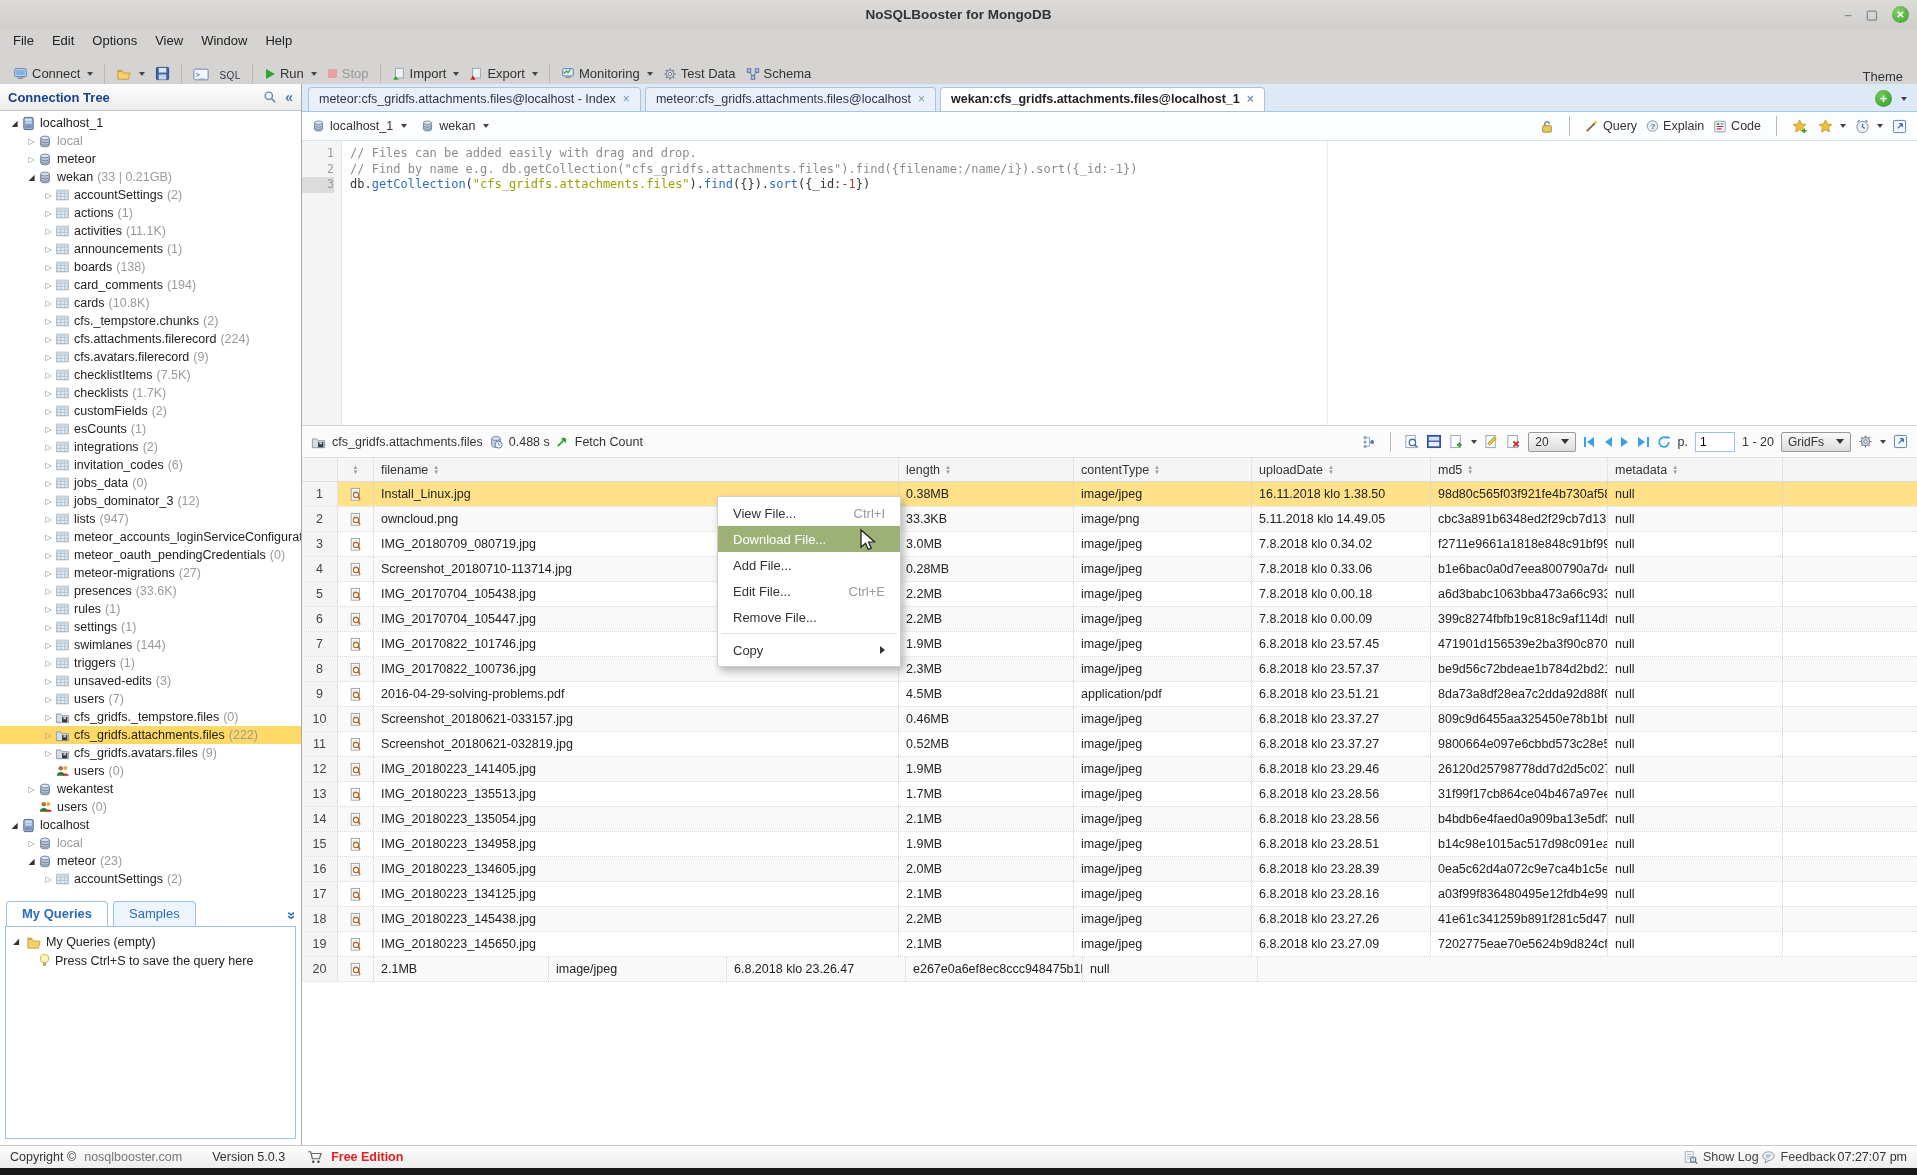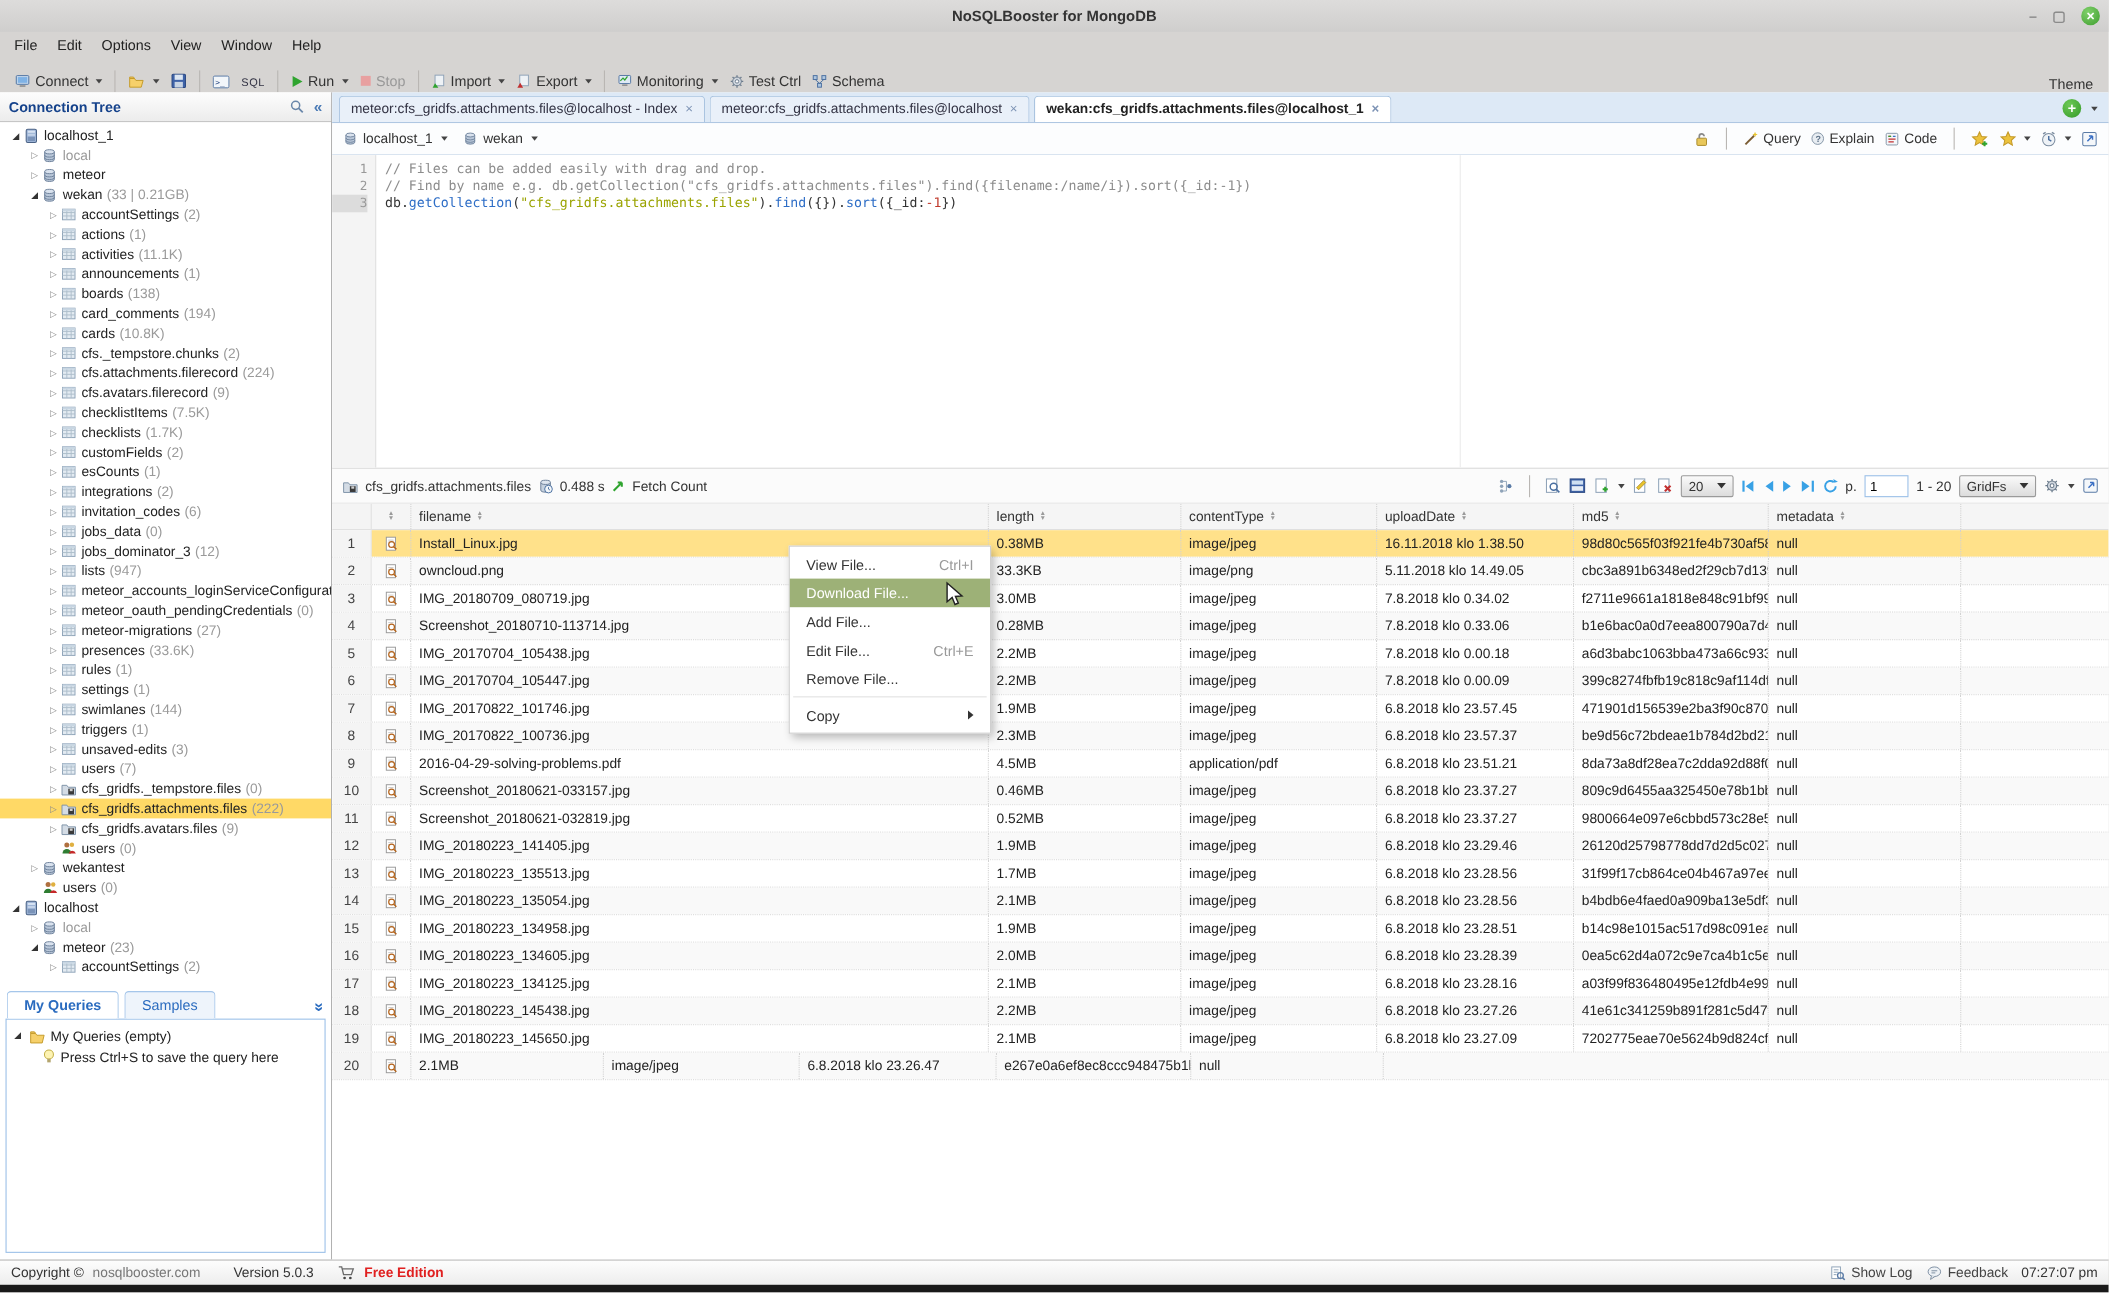--- a/index.html
+++ b/index.html
@@ -103,21 +103,21 @@
   .mi .sc { margin-left:auto; color:#9a9a9a; }
   .mi.hl { background:#9db177; color:#fff; }
   .msep { height:1px; background:#e2e2e2; margin:3px 3px; }
   .subarrow { margin-left:auto; width:0; height:0; border-top:4px solid transparent; border-bottom:4px solid transparent; border-left:5px solid #333; }
   .cursor { position:absolute; left:856px; top:528px; z-index:30; }
 
   
   .statuswrap { position:absolute; bottom:0; left:0; right:0; }
   .statusbar { height:23px; background:linear-gradient(#fdfdfd,#ededed); border-top:1px solid #c9c9c9; display:flex; align-items:center; padding:0 10px; font-size:12.5px; color:#333; gap:8px; }
   .site { color:#777; } .freeed { color:#e02020; font-weight:bold; }
-  .sb-right { margin-left:auto; display:flex; align-items:center; gap:12px; }
+  .sb-right { margin-left:auto; display:flex; align-items:center; gap:2px; }
   .sb-item { display:flex; align-items:center; gap:5px; color:#444; }
   .bottomstrip { height:7px; background:#191919; }
 </style>
 </head>
 <body>
 
 <div class="titlebar">
   <span>NoSQLBooster for MongoDB</span>
   <div class="wincontrols">
     <span class="winbtn">–</span>
@@ -230,21 +230,21 @@
       <span class="caret"></span>
   </div>
   <div class="tbtn">
     <span>
         <svg width="14" height="14" viewBox="0 0 16 16">
           <circle cx="8" cy="8" r="4.5" fill="#cfd6de" stroke="#6b7b8c"></circle>
           <circle cx="8" cy="8" r="1.8" fill="#fff" stroke="#6b7b8c"></circle>
           <path d="M8 1.5 v2 M8 12.5 v2 M1.5 8 h2 M12.5 8 h2 M3.4 3.4 l1.4 1.4 M11.2 11.2 l1.4 1.4 M12.6 3.4 l-1.4 1.4 M4.8 11.2 l-1.4 1.4" stroke="#6b7b8c" stroke-width="1.3"></path>
         </svg>
       </span>
-    <span class="lbl">Test Ctrl</span>
+    <span class="lbl">Test Data</span>
   </div>
   <div class="tbtn">
     <span>
         <svg width="14" height="14" viewBox="0 0 16 16">
           <rect x="1.5" y="2" width="4" height="4" fill="#aec6e0" stroke="#4a6fa0"></rect>
           <rect x="10.5" y="2" width="4" height="4" fill="#aec6e0" stroke="#4a6fa0"></rect>
           <rect x="6" y="10" width="4" height="4" fill="#aec6e0" stroke="#4a6fa0"></rect>
           <path d="M3.5 6 L8 10 M12.5 6 L8 10" stroke="#4a6fa0" fill="none"></path>
         </svg>
       </span>

